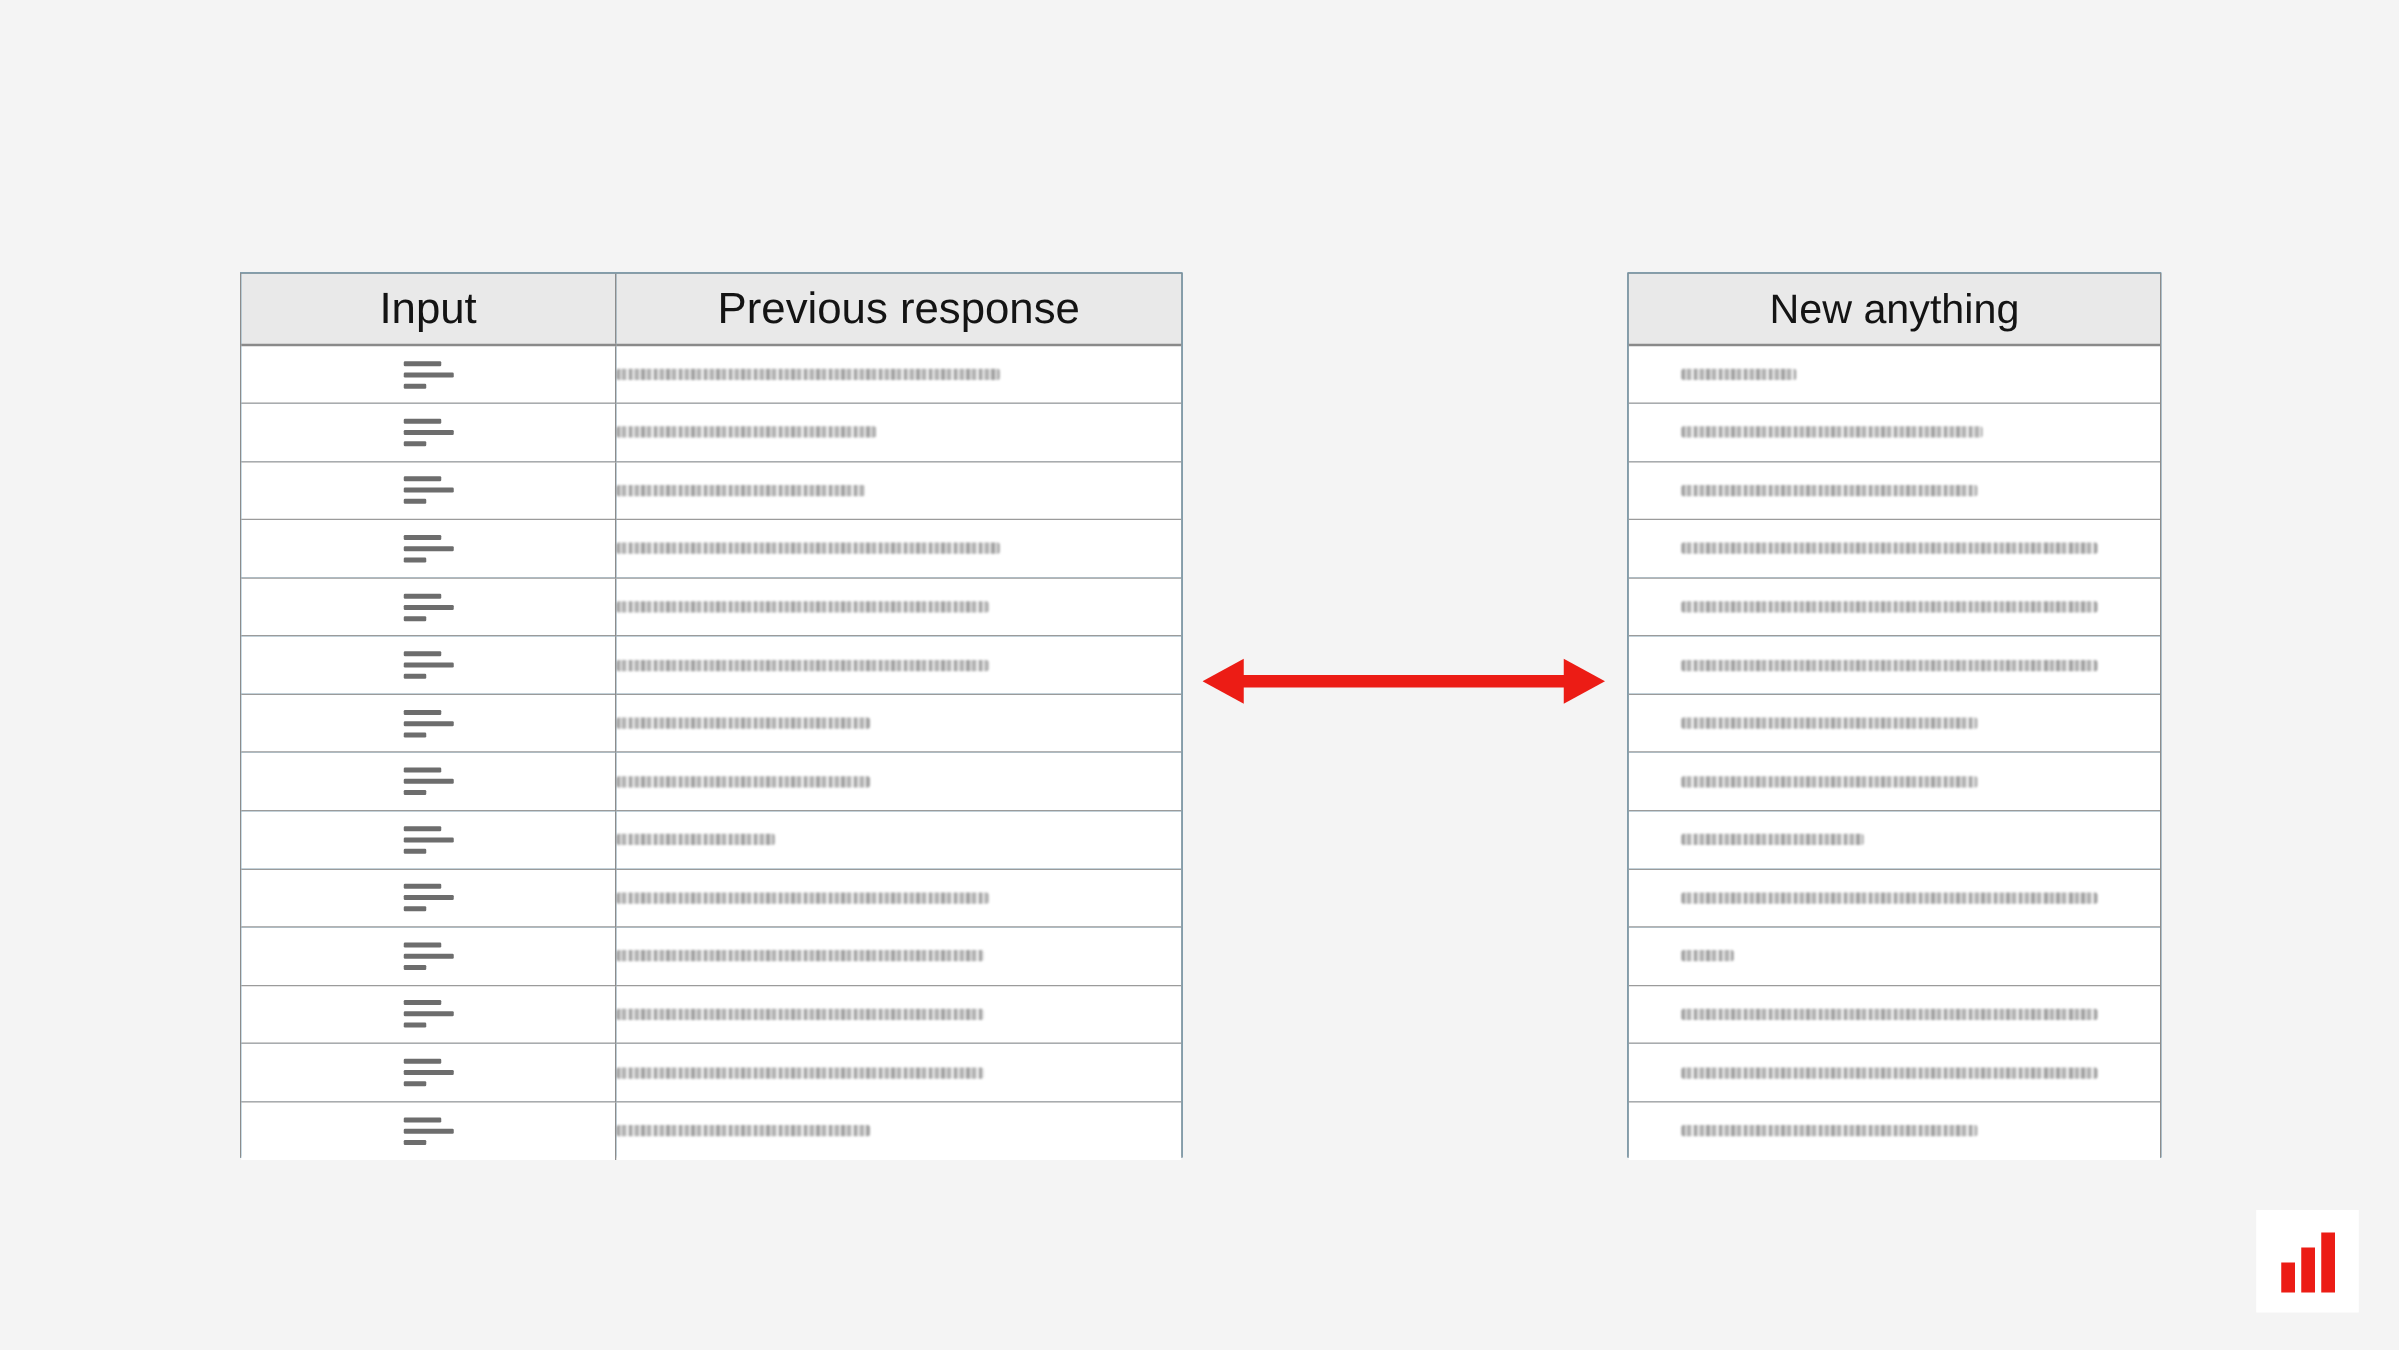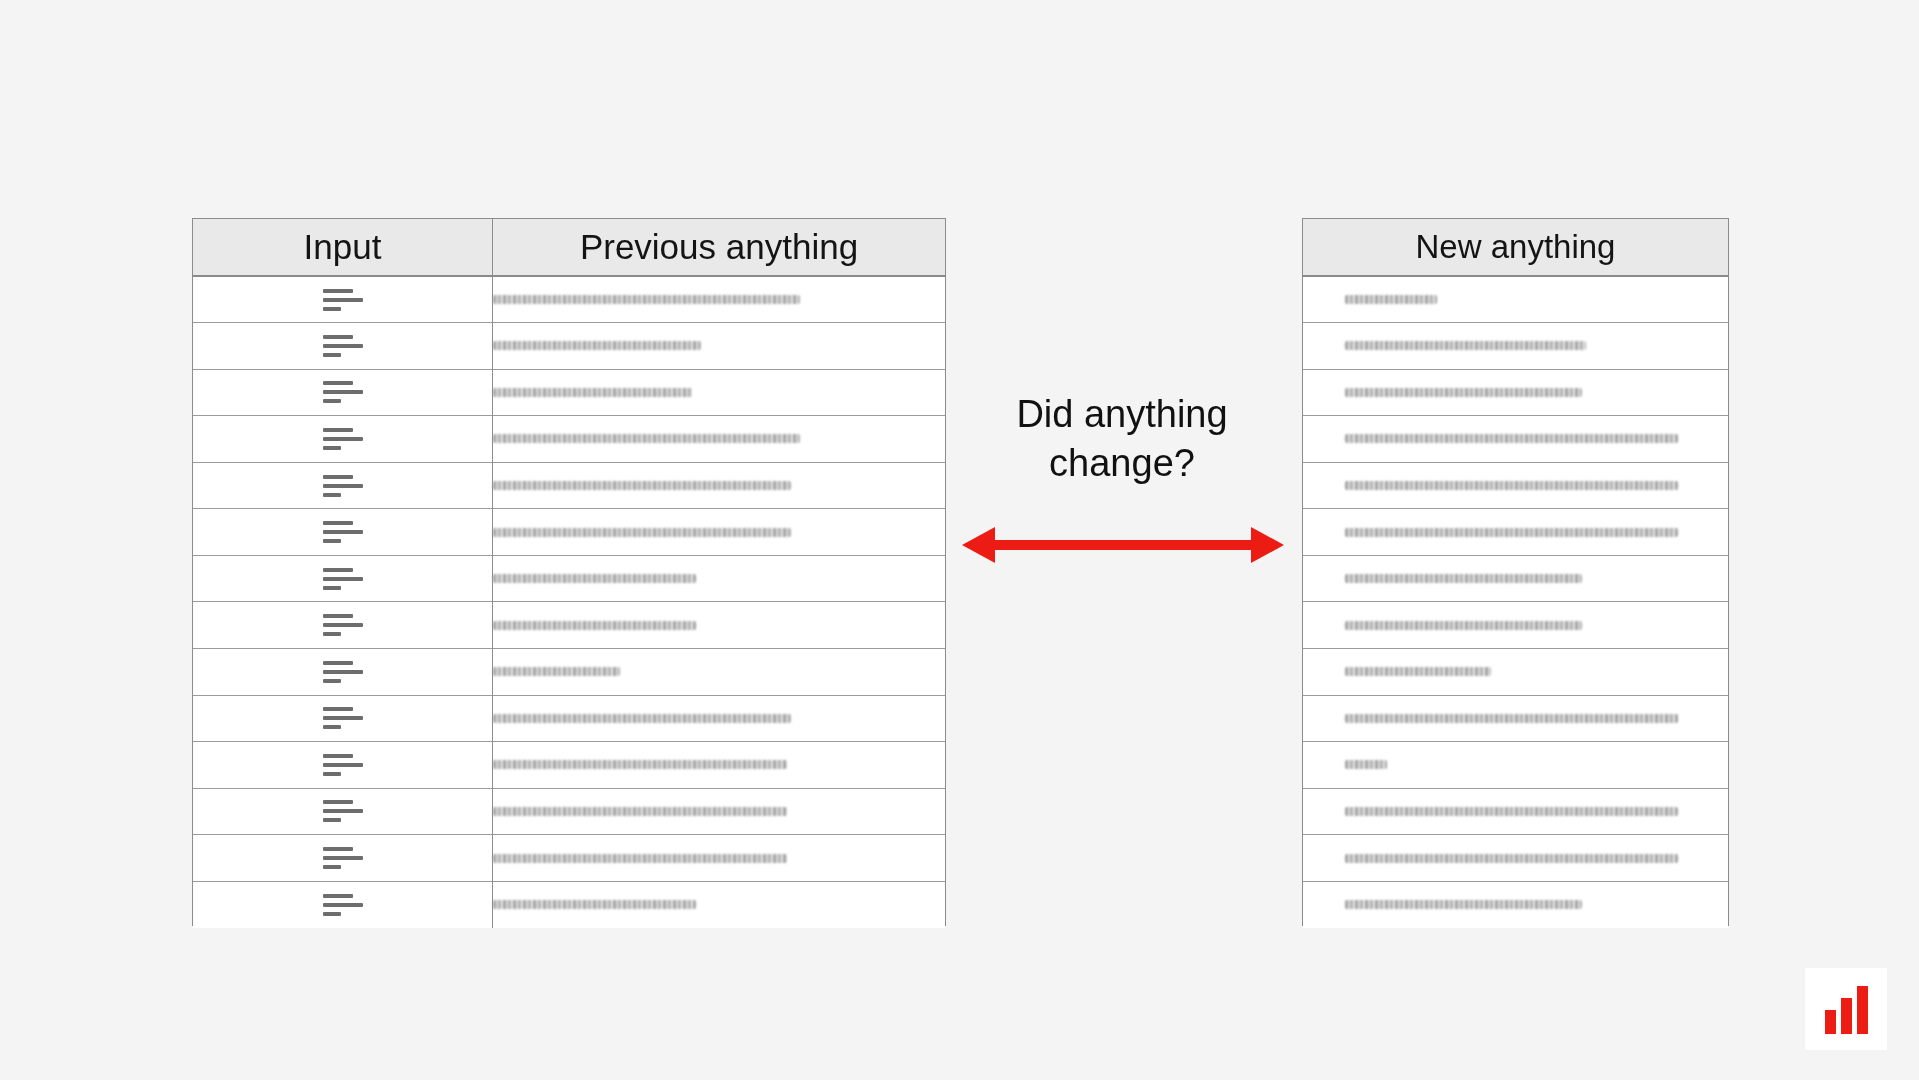--- a/index.html
+++ b/index.html
@@ -181,21 +181,21 @@
 </head>
 <body>
 
 <div class="canvas">
 
   <div class="cmp-table" id="table-previous">
     <table>
       <thead>
         <tr>
           <th class="col-input">Input</th>
-          <th class="col-response">Previous anything</th>
+          <th class="col-response">Previous response</th>
         </tr>
       </thead>
       <tbody id="previous-table-body">
           <tr style="height: 46.5714px;">
             <td class="cell-input">
               <div class="input-icon">
                 <i class="l1" style="width: 30px; background: rgb(109, 109, 109);"></i>
                 <i class="l2" style="width: 40px; background: rgb(109, 109, 109);"></i>
                 <i class="l3" style="width: 18px; background: rgb(109, 109, 109);"></i>
               </div>
@@ -357,23 +357,20 @@
               </div>
             </td>
             <td class="resp-cell">
               <div class="redacted-line" style="width: 45%;"></div>
             </td>
           </tr>
         </tbody>
     </table>
   </div>
 
-  <div id="comparison-prompt">
-    <div class="prompt-text">Did anything change?</div>
-  </div>
 
   <svg id="change-arrow" viewBox="0 0 322 46" xmlns="http://www.w3.org/2000/svg">
     <g fill="#ec1c15">
       <rect x="30" y="18" width="262" height="10"></rect>
       <polygon points="0,23 33,5 33,41"></polygon>
       <polygon points="322,23 289,5 289,41"></polygon>
     </g>
   </svg>
 
   <div class="cmp-table" id="table-new">

